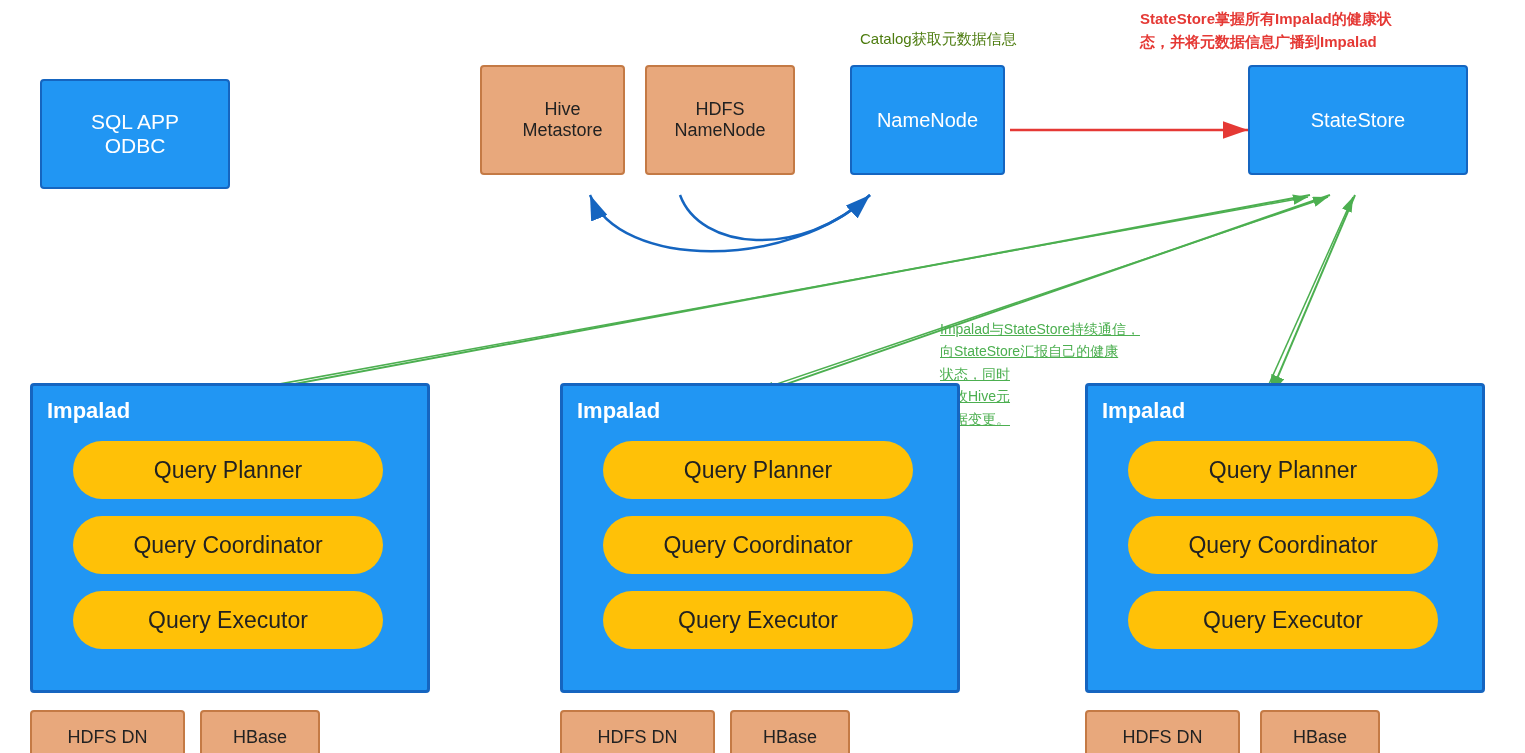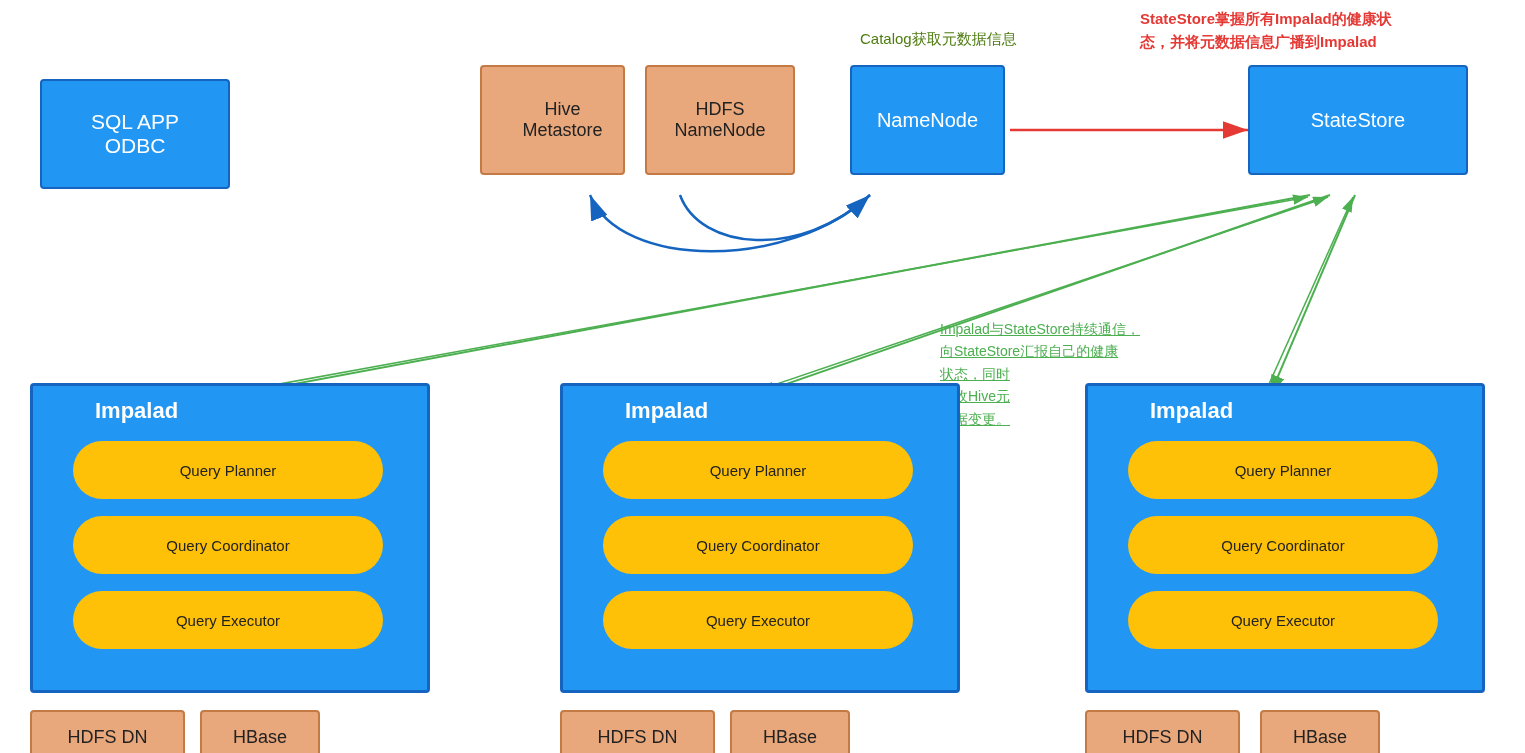--- a/index.html
+++ b/index.html
@@ -50,36 +50,35 @@
       position: absolute;
     }
     .yellow-pill {
       background: #FFC107;
       border-radius: 30px;
       color: #222;
       display: flex;
       align-items: center;
       justify-content: center;
       text-align: center;
-      font-size: 15px;
+      font-size: 23px;
       font-weight: normal;
       position: absolute;
     }
     .impalad-box {
       background: #2196F3;
       border: 3px solid #1565C0;
       border-radius: 4px;
       position: absolute;
     }
     .impalad-label {
       color: #fff;
       font-size: 22px;
       font-weight: bold;
       position: absolute;
-      margin-left: 48px;
     }
     .annotation {
       position: absolute;
       font-size: 15px;
       color: #4CAF50;
     }
     .annotation-blue {
       position: absolute;
       font-size: 15px;
       color: #4d7c0f;

